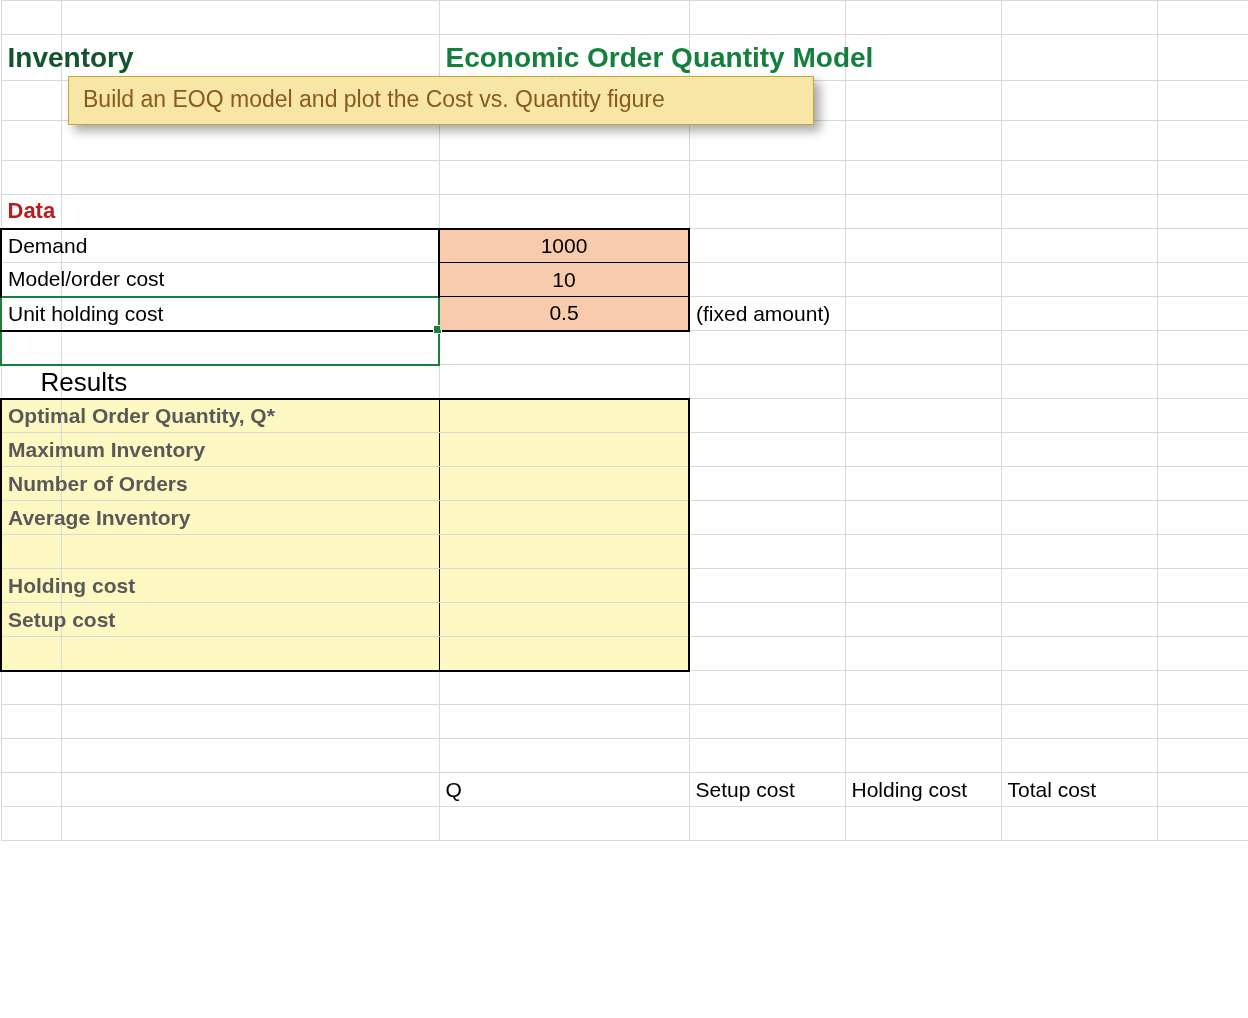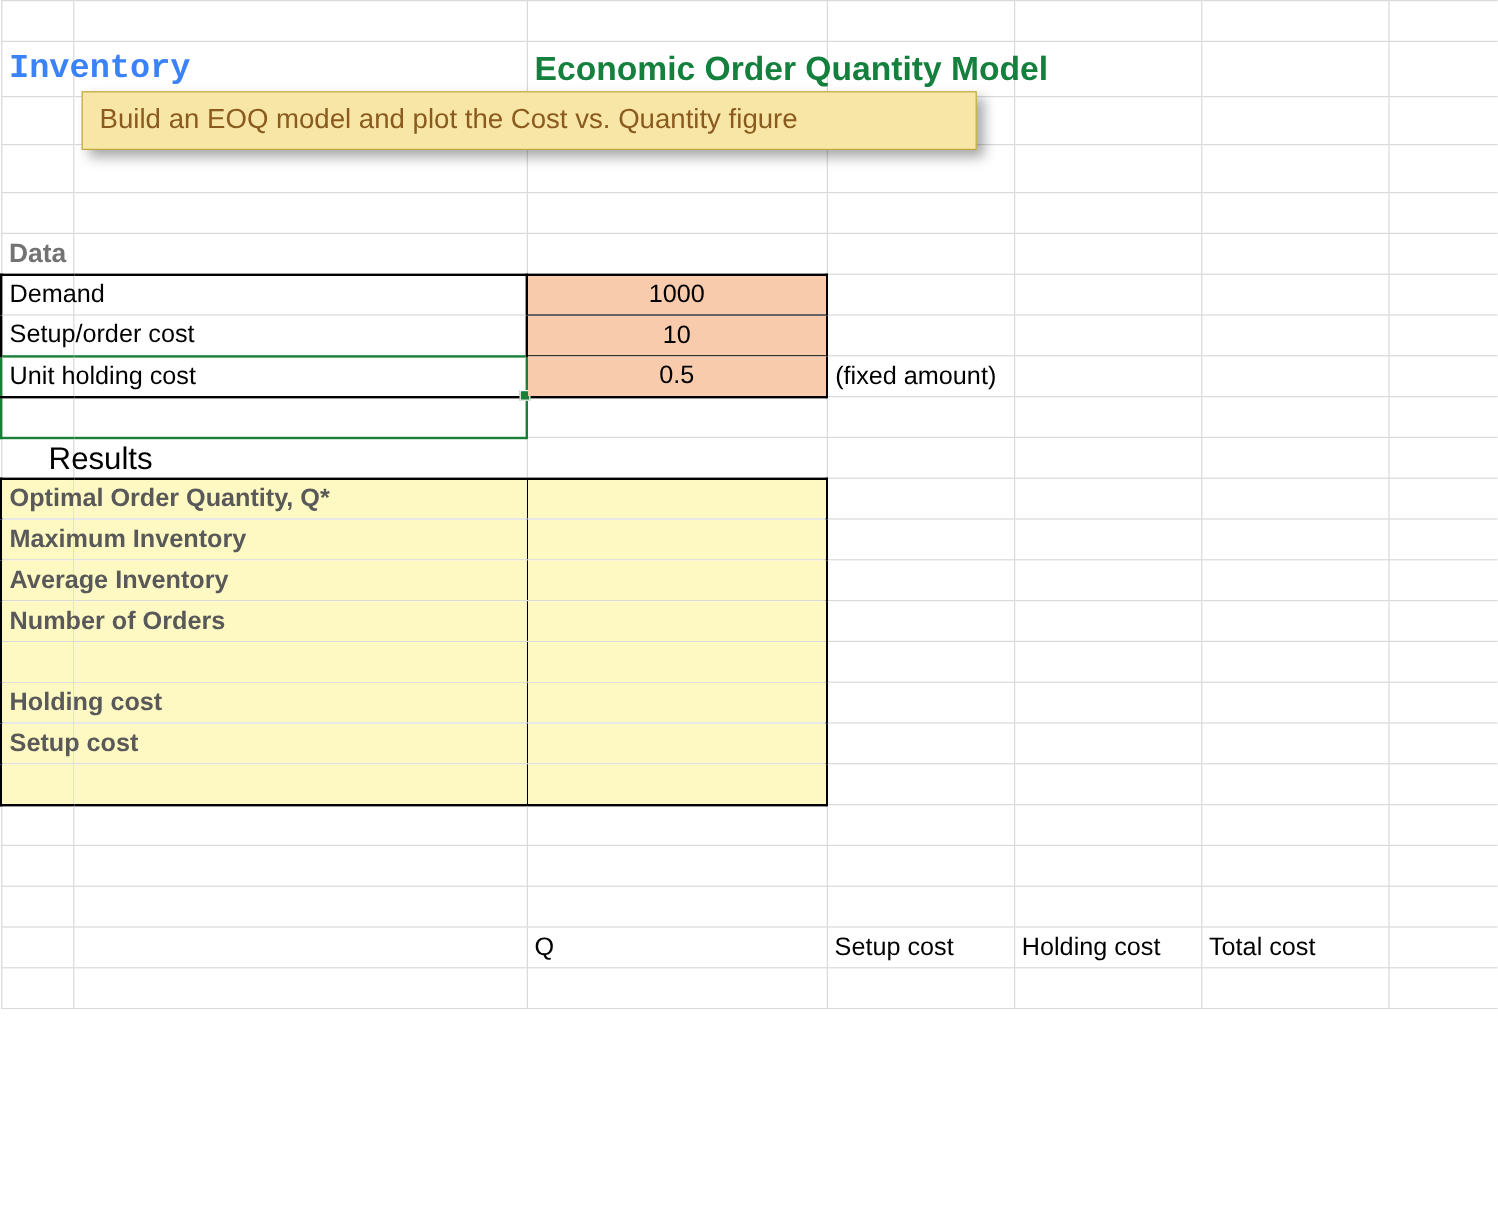--- a/index.html
+++ b/index.html
@@ -33,31 +33,30 @@
   col.cB { width: 378px; }
   col.cC { width: 250px; }
   col.cD { width: 156px; }
   col.cE { width: 156px; }
   col.cF { width: 156px; }
   col.cG { width: 92px; }
 
   .title-left {
     font-weight: bold;
     font-size: 28px;
-    color: #3b82f6;
-    font-family: Liberation Mono, monospace;
+    color: #14532d;
   }
   .title-right {
     font-weight: bold;
     font-size: 28px;
     color: #15803d;
   }
   .section-data {
     font-weight: bold;
-    color: #737373;
+    color: #b91c1c;
     font-size: 22px;
   }
   .section-results {
     font-weight: normal;
     font-size: 26px;
     margin-left: 33px;
   }
   .label-bold {
     font-weight: bold;
     color: #595959;
@@ -205,21 +204,21 @@
       <td class="thick-top thick-right"></td>
       <td class="input-peach thick-top thick-left thick-right thin-black-bottom">1000</td>
       <td></td>
           <td></td>
           <td></td>
           <td></td>
     </tr>
 
     <tr>
       <td class="thick-left overflow">
-            <span>Setup/order cost</span>
+            <span>Model/order cost</span>
           </td>
       <td class="thick-right"></td>
       <td class="input-peach thick-left thick-right thin-black-top thin-black-bottom">10</td>
       <td></td>
           <td></td>
           <td></td>
           <td></td>
     </tr>
 
     <tr>
@@ -277,33 +276,33 @@
       <td class="result-box-cell thin-black-top thin-black-right"></td>
       <td class="result-box-cell thin-black-top thick-right"></td>
       <td></td>
           <td></td>
           <td></td>
           <td></td>
     </tr>
 
     <tr>
       <td class="result-box-cell thick-left thin-black-top overflow">
+            <span class="label-bold">Number of Orders</span>
+          </td>
+      <td class="result-box-cell thin-black-top thin-black-right"></td>
+      <td class="result-box-cell thin-black-top thick-right"></td>
+      <td></td>
+          <td></td>
+          <td></td>
+          <td></td>
+    </tr>
+
+    <tr>
+      <td class="result-box-cell thick-left thin-black-top overflow">
             <span class="label-bold">Average Inventory</span>
-          </td>
-      <td class="result-box-cell thin-black-top thin-black-right"></td>
-      <td class="result-box-cell thin-black-top thick-right"></td>
-      <td></td>
-          <td></td>
-          <td></td>
-          <td></td>
-    </tr>
-
-    <tr>
-      <td class="result-box-cell thick-left thin-black-top overflow">
-            <span class="label-bold">Number of Orders</span>
           </td>
       <td class="result-box-cell thin-black-top thin-black-right"></td>
       <td class="result-box-cell thin-black-top thick-right"></td>
       <td></td>
           <td></td>
           <td></td>
           <td></td>
     </tr>
 
     <tr>

